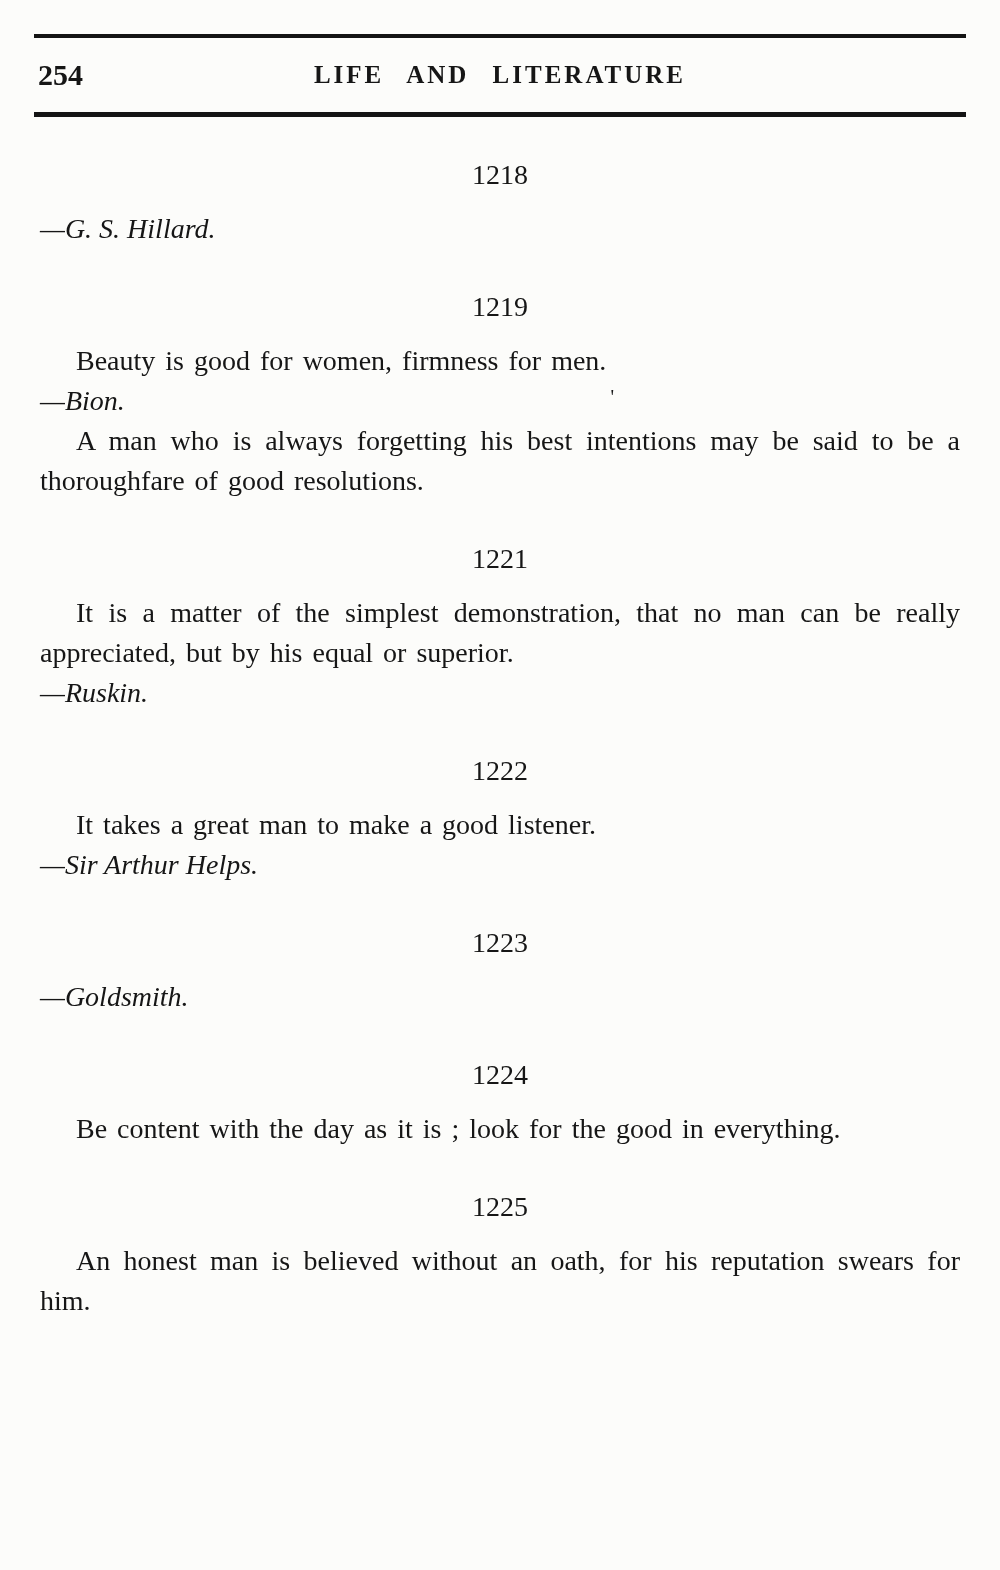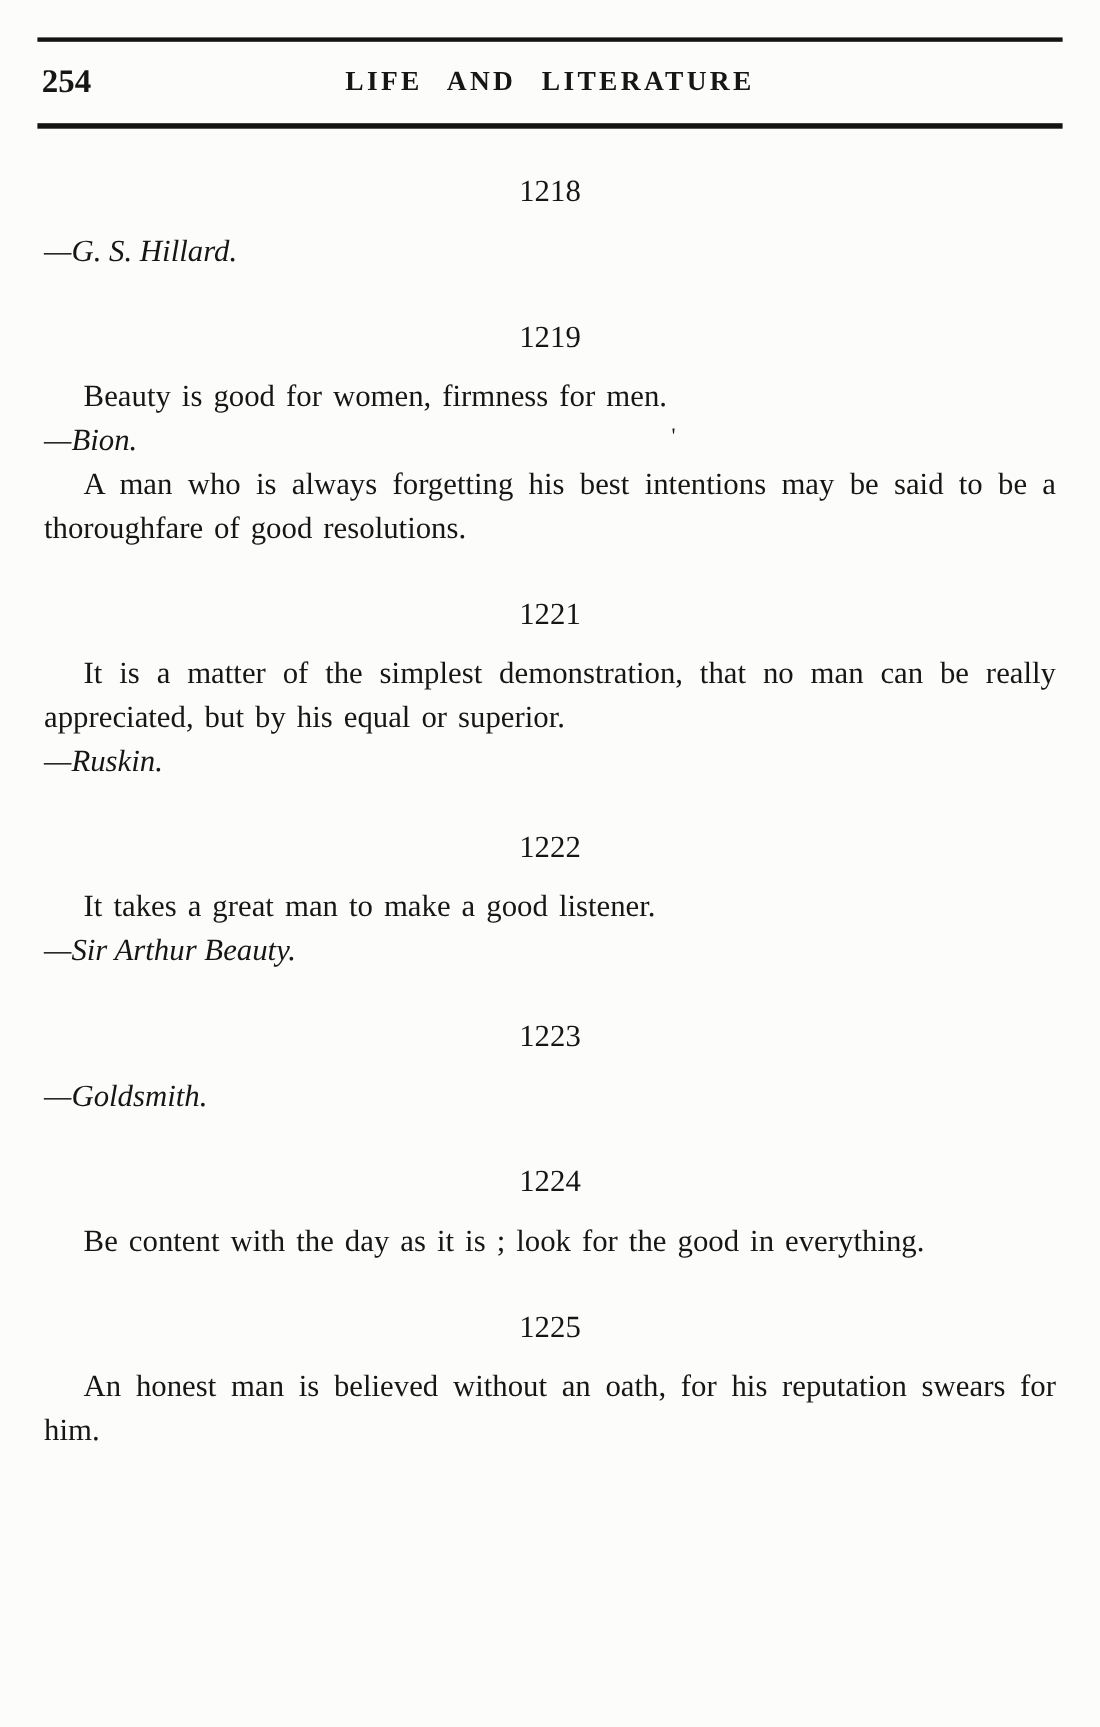--- a/index.html
+++ b/index.html
@@ -127,21 +127,21 @@
       <p class="qtext">It is a matter of the simplest demonstration, that no man can be really appreciated, but by his equal or superior.</p>
       <div class="attr-line">
         <span class="attr">—Ruskin.</span>
       </div>
     </section>
 
     <section>
       <div class="qnum">1222</div>
       <p class="qtext">It takes a great man to make a good listener.</p>
       <div class="attr-line">
-        <span class="attr">—Sir Arthur Beauty.</span>
+        <span class="attr">—Sir Arthur Helps.</span>
       </div>
     </section>
 
     <section>
       <div class="qnum">1223</div>
       <div class="attr-line">
         <span class="attr">—Goldsmith.</span>
       </div>
     </section>
 

